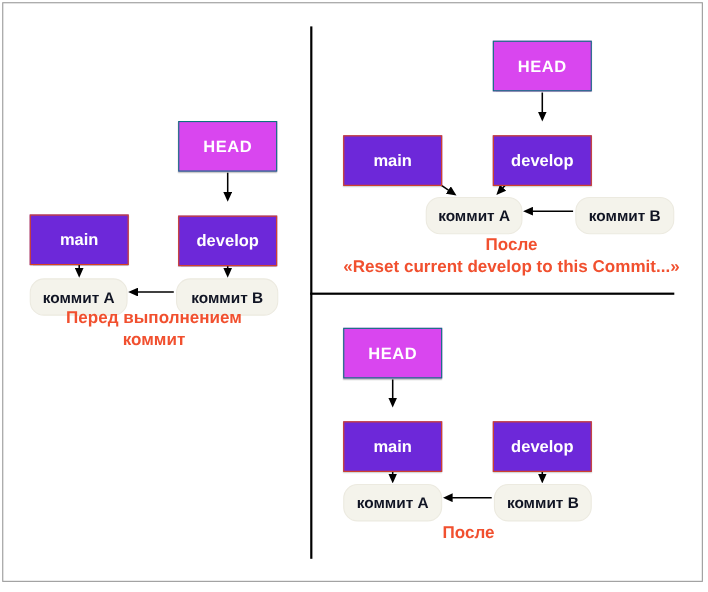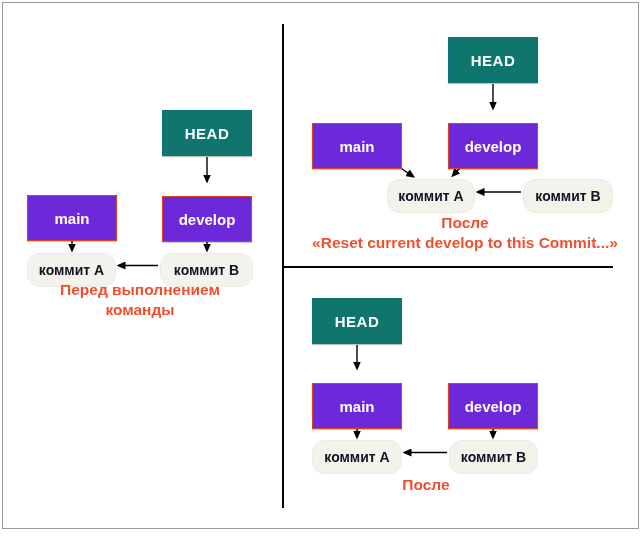--- a/index.html
+++ b/index.html
@@ -12,21 +12,21 @@
     border:1px solid #9a9a9a;box-sizing:border-box;pointer-events:none;
   }
   .divider-v{position:absolute;left:282px;top:24px;width:1.5px;height:484px;background:#000;}
   .divider-h{position:absolute;left:282px;top:266px;width:331px;height:2px;background:#000;}
   .panel{display:contents;}
   .node{
     position:absolute;width:90px;height:46px;box-sizing:border-box;
     display:flex;align-items:center;justify-content:center;
     color:#ffffff;font-weight:bold;font-size:15px;
   }
-  .node.head{background:#0f766e;border:1px solid #0B747E;box-shadow:0 1px 1px rgba(0,0,0,0.25);letter-spacing:0.5px;}
+  .node.head{background:#d946ef;border:1px solid #0B747E;box-shadow:0 1px 1px rgba(0,0,0,0.25);letter-spacing:0.5px;}
   .node.branch{background:#6d28d9;border:1px solid #D8431F;box-shadow:0 1px 1px rgba(0,0,0,0.2);margin-top:12px;}
   .commit{
     position:absolute;height:34px;box-sizing:border-box;
     display:flex;align-items:center;justify-content:center;
     background:#F4F3EB;border:1px solid #ECEAE0;border-radius:13px;
     color:#101423;font-weight:bold;font-size:14px;
   }
   .caption{
     position:absolute;text-align:center;color:#F1502F;font-weight:bold;
     font-size:15.5px;line-height:20px;
@@ -69,21 +69,21 @@
 
   
   <div class="panel">
     <div class="node head" style="left:162px;top:110px;">HEAD</div>
     <div class="node branch" style="left:27px;top:183px;">main</div>
     <div class="node branch" style="left:162px;top:184px;">develop</div>
     <div class="commit" style="left:27px;top:253px;width:89px;">коммит A</div>
     <div class="commit" style="left:160px;top:253px;width:93px;">коммит B</div>
     <div class="caption" style="left:20px;top:280px;width:240px;">
       <div>Перед выполнением</div>
-      <div>команды</div>
+      <div>коммит</div>
     </div>
   </div>
 
   
   <div class="panel">
     <div class="node head" style="left:448px;top:37px;">HEAD</div>
     <div class="node branch" style="left:312px;top:111px;">main</div>
     <div class="node branch" style="left:448px;top:111px;">develop</div>
     <div class="commit" style="left:387px;top:179px;width:88px;">коммит A</div>
     <div class="commit" style="left:523px;top:179px;width:90px;">коммит B</div>

